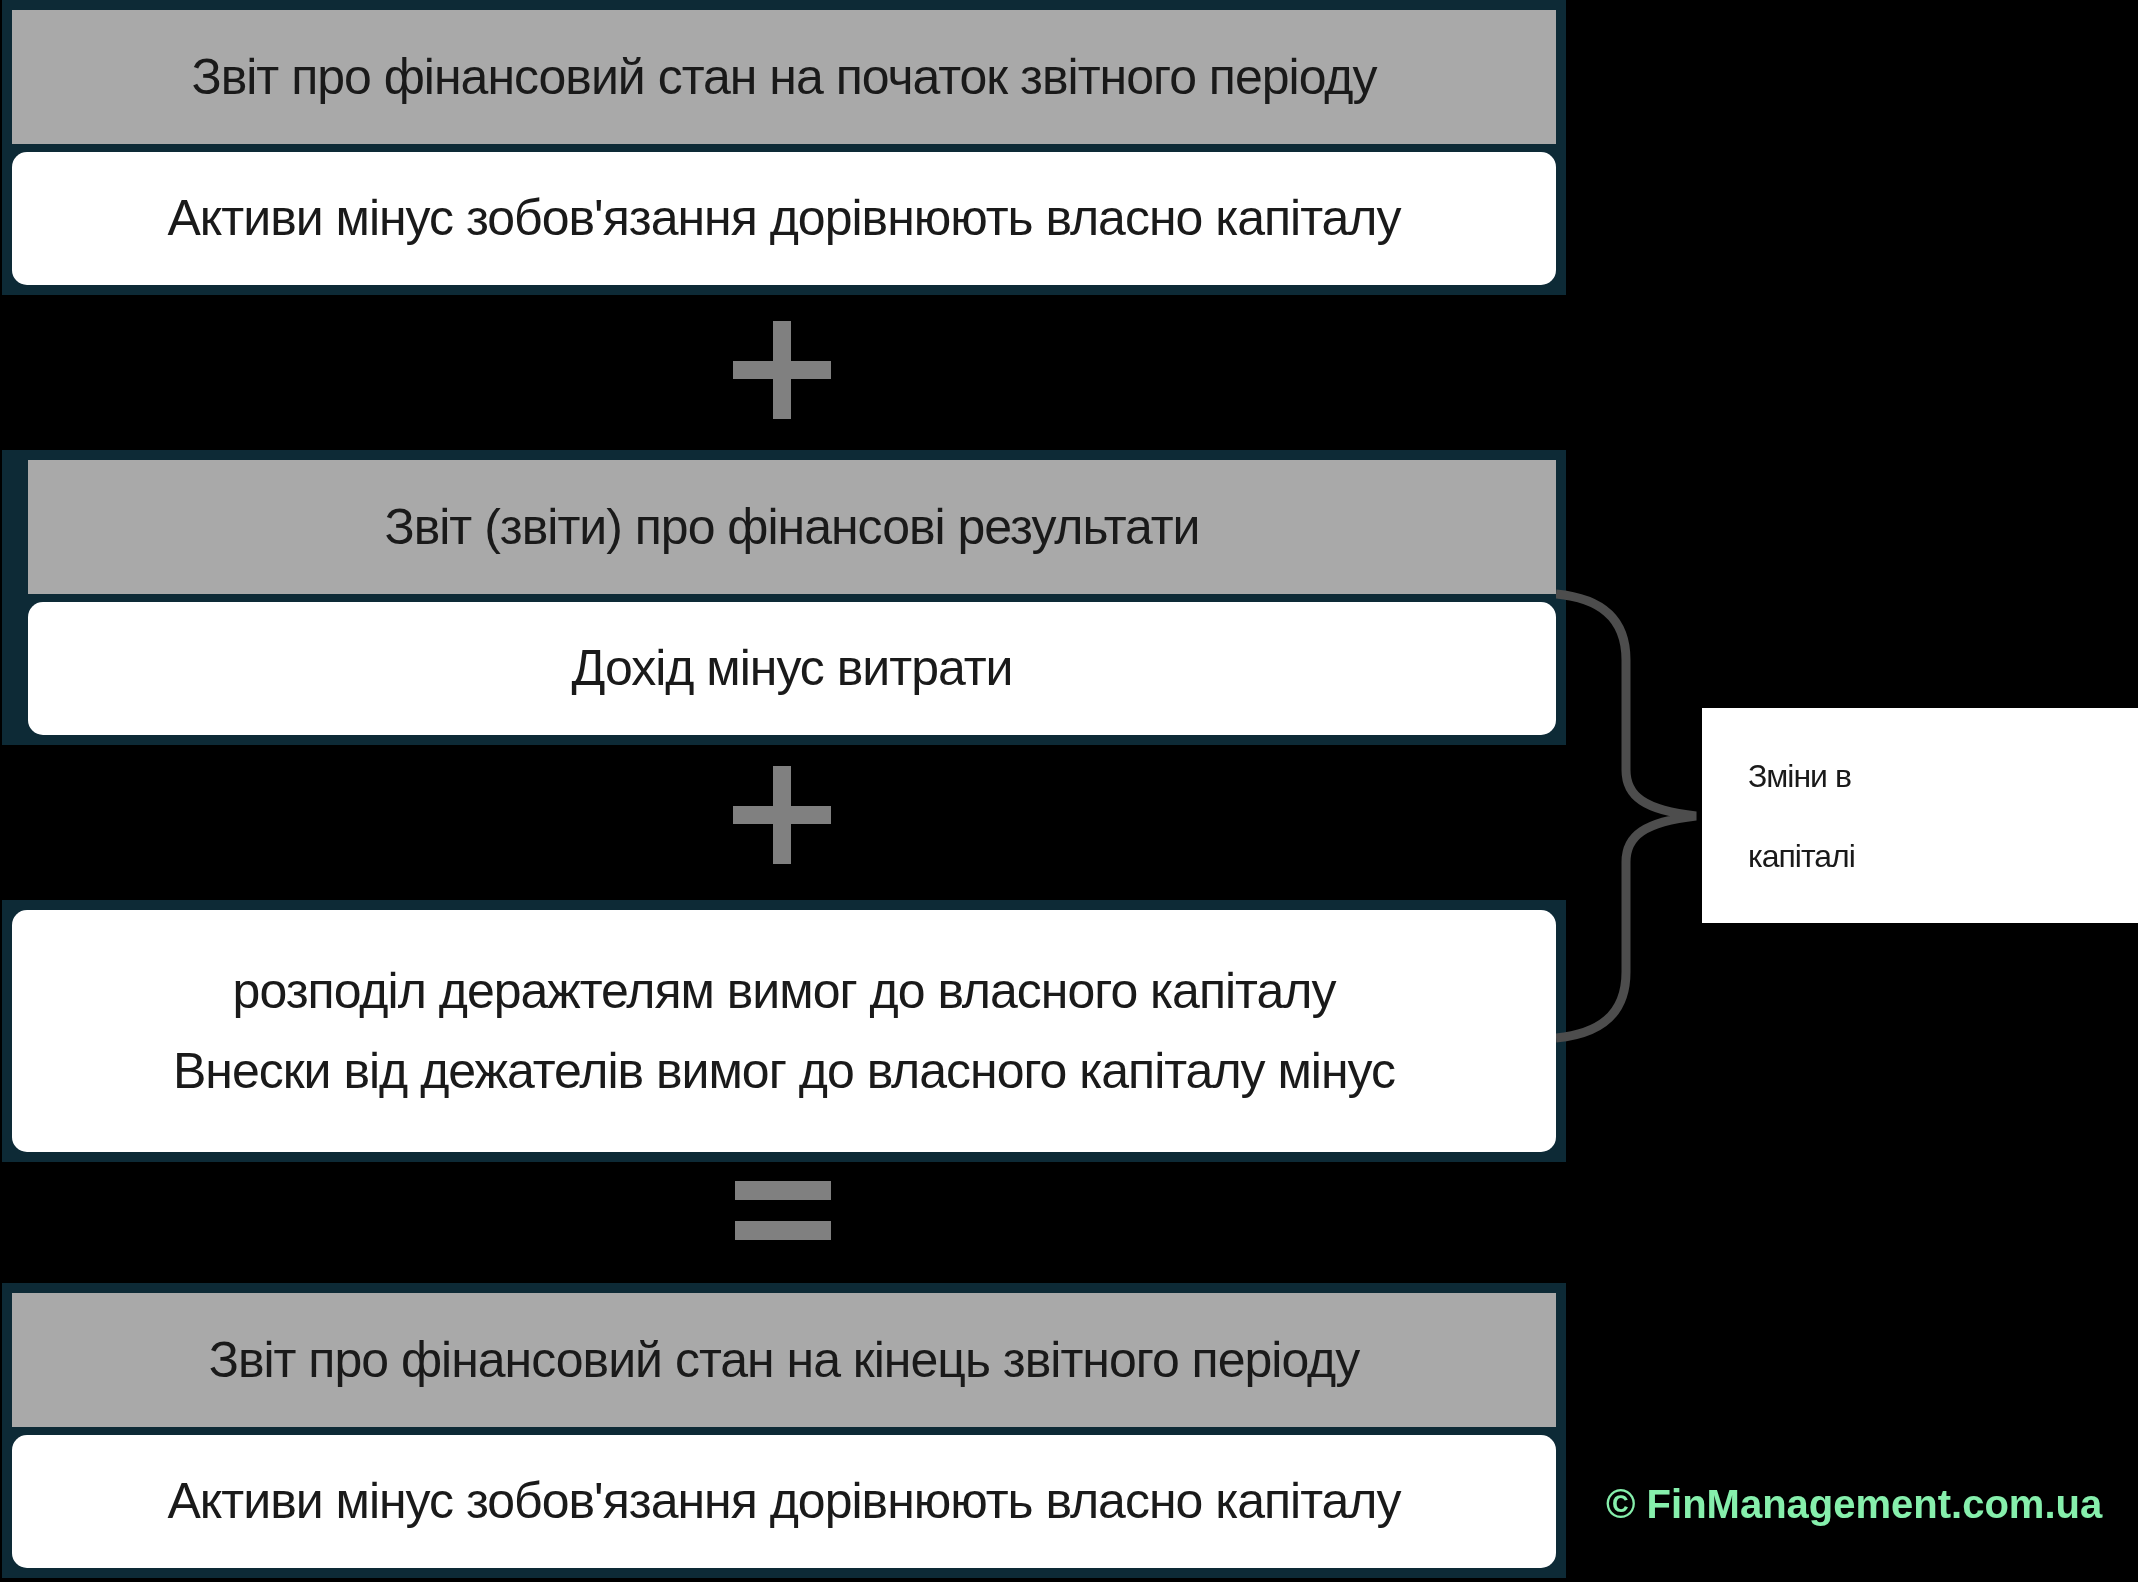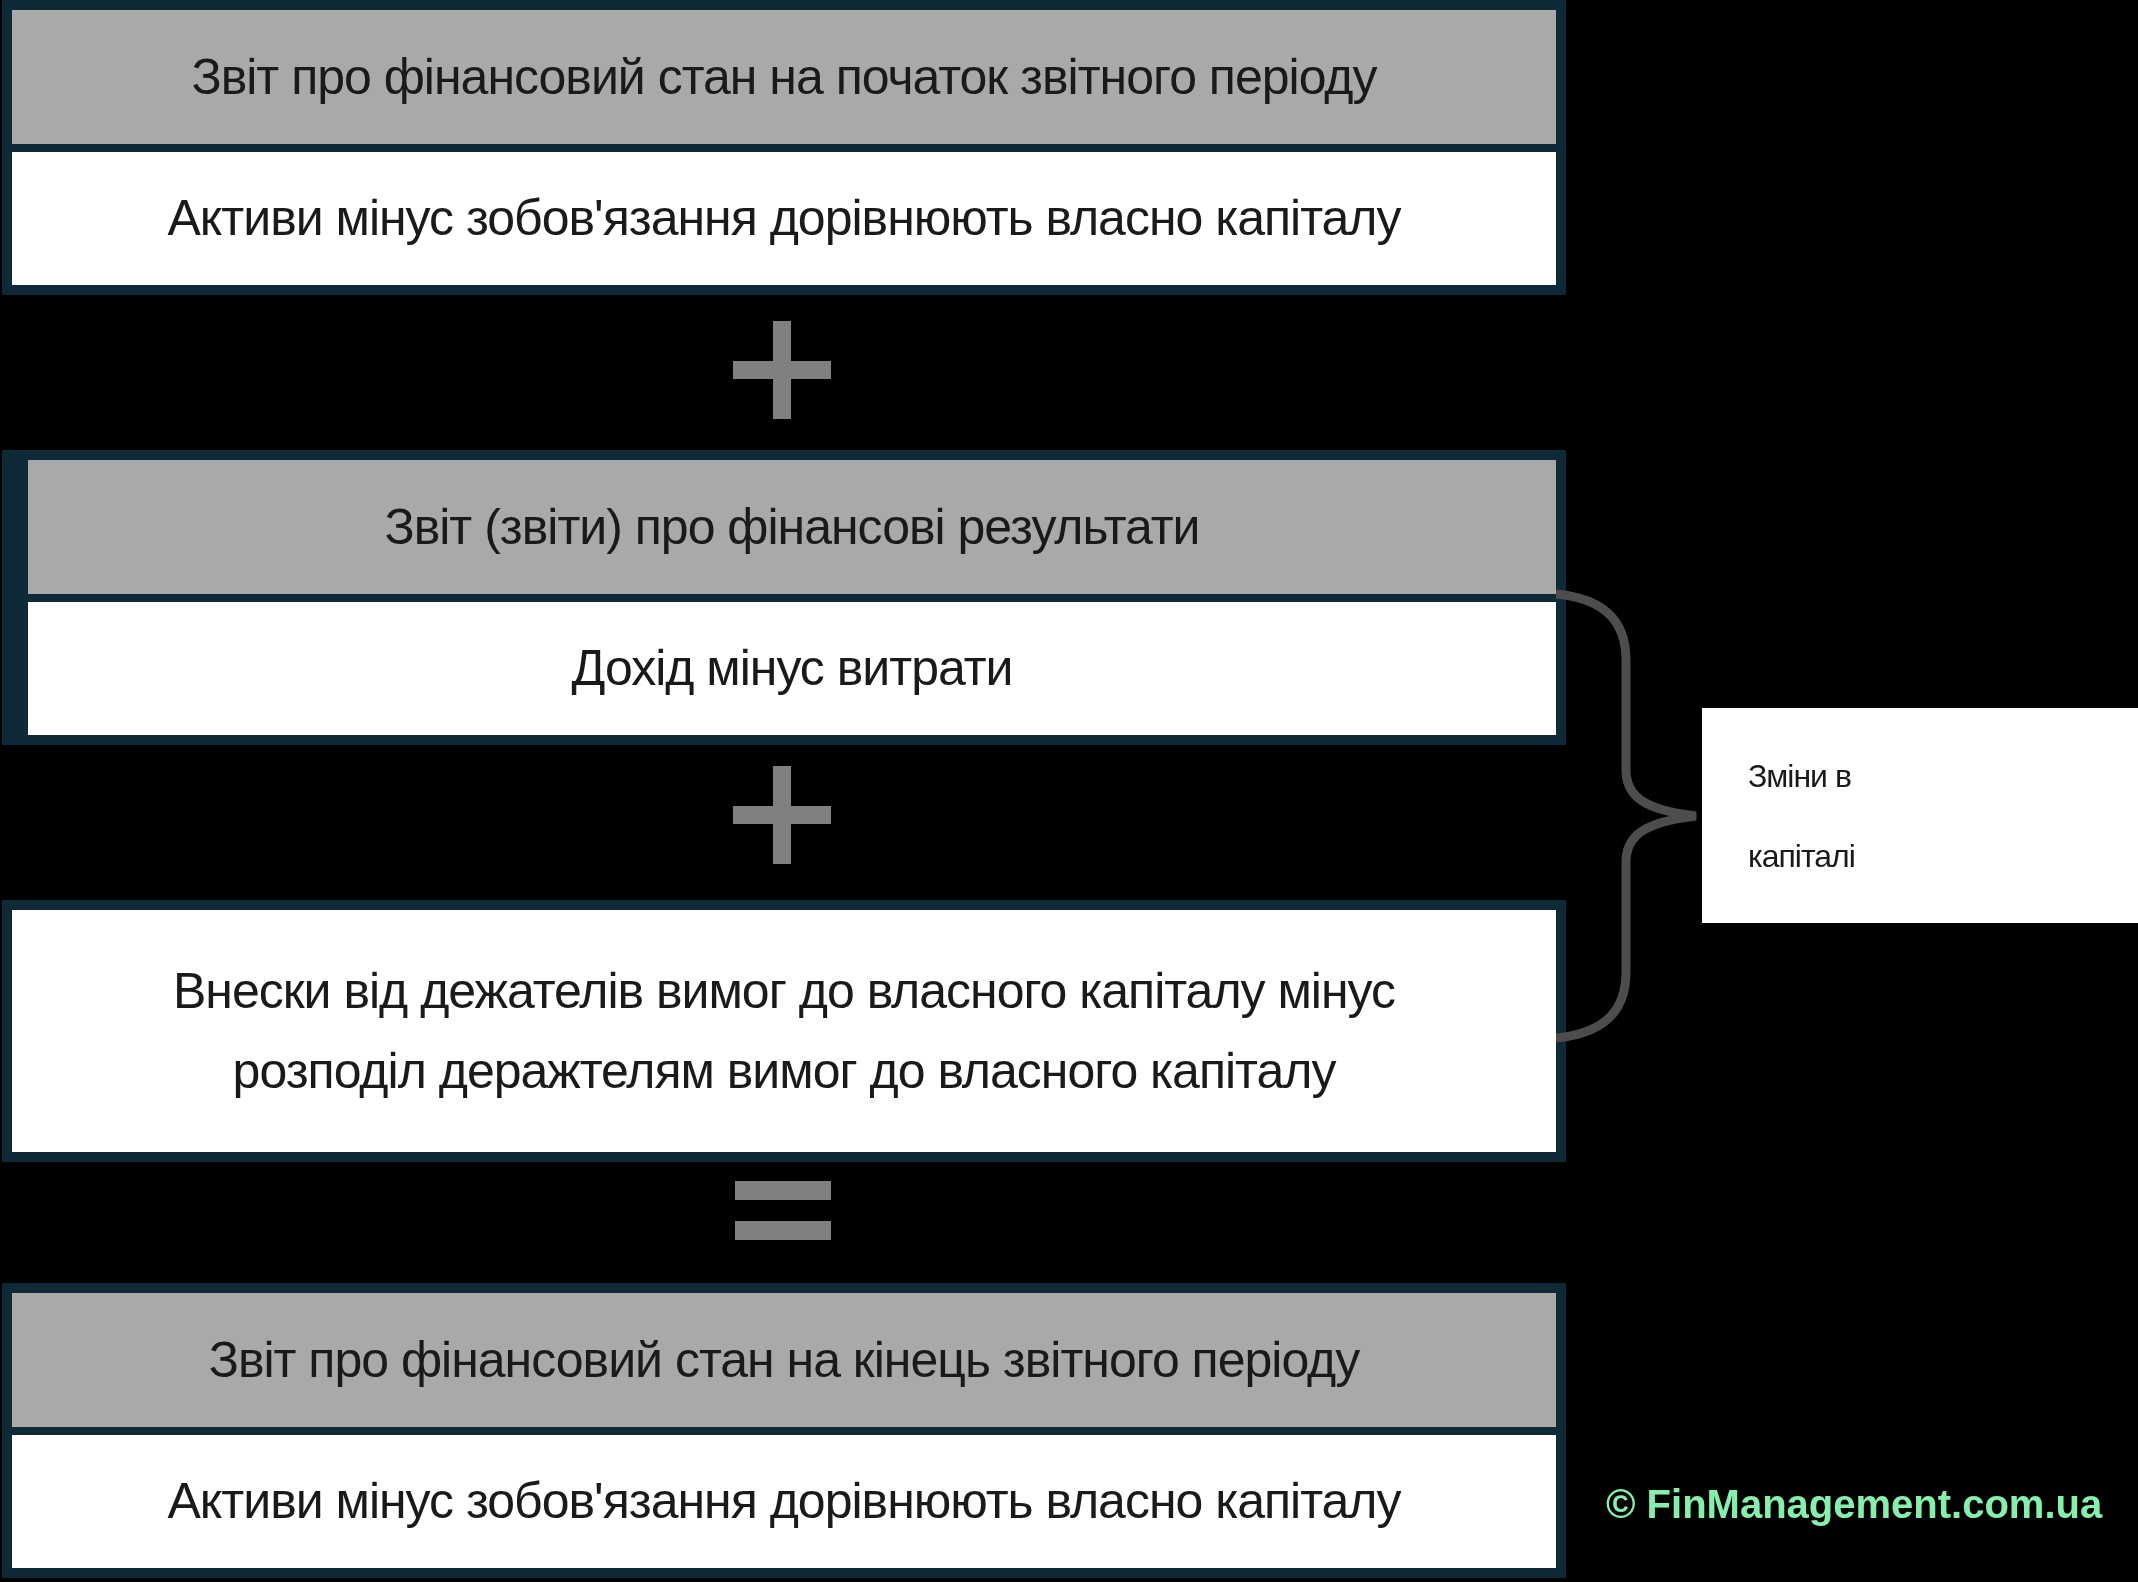--- a/index.html
+++ b/index.html
@@ -34,20 +34,21 @@
     text-align: left;
   }
   .block .bdy {
     background: #ffffff;
     flex: 1 1 0;
     display: flex;
     flex-direction: column;
     align-items: center;
     justify-content: center;
     text-align: center;
+    border-radius: 15px;
   }
   .block span { font-size: 50px; letter-spacing: -1px; line-height: 80px; }
 
   
   .plus { position: absolute; width: 98px; height: 98px; }
   .plus .bar-h { position: absolute; left: 0; top: 40px; width: 98px; height: 18px; background: #808080; }
   .plus .bar-v { position: absolute; left: 40px; top: 0; width: 18px; height: 98px; background: #808080; }
   .equals { position: absolute; width: 96px; height: 59px; }
   .equals .bar-top    { position: absolute; left: 0; top: 0;  width: 96px; height: 19px; background: #808080; }
   .equals .bar-bottom { position: absolute; left: 0; top: 40px; width: 96px; height: 19px; background: #808080; }
@@ -110,22 +111,22 @@
     </div>
   </section>
 
   <div class="plus" style="left:733px; top:766px;">
     <div class="bar-h"></div>
     <div class="bar-v"></div>
   </div>
 
   <section class="block" style="top:900px; height:262px;">
     <div class="bdy">
+      <span>розподіл деражтелям вимог до власного капіталу</span>
       <span>Внески від дежателів вимог до власного капіталу мінус</span>
-      <span>розподіл деражтелям вимог до власного капіталу</span>
     </div>
   </section>
 
   <div class="equals" style="left:735px; top:1181px;">
     <div class="bar-top"></div>
     <div class="bar-bottom"></div>
   </div>
 
   <section class="block" style="top:1283px; height:295px;">
     <div class="hdr">

